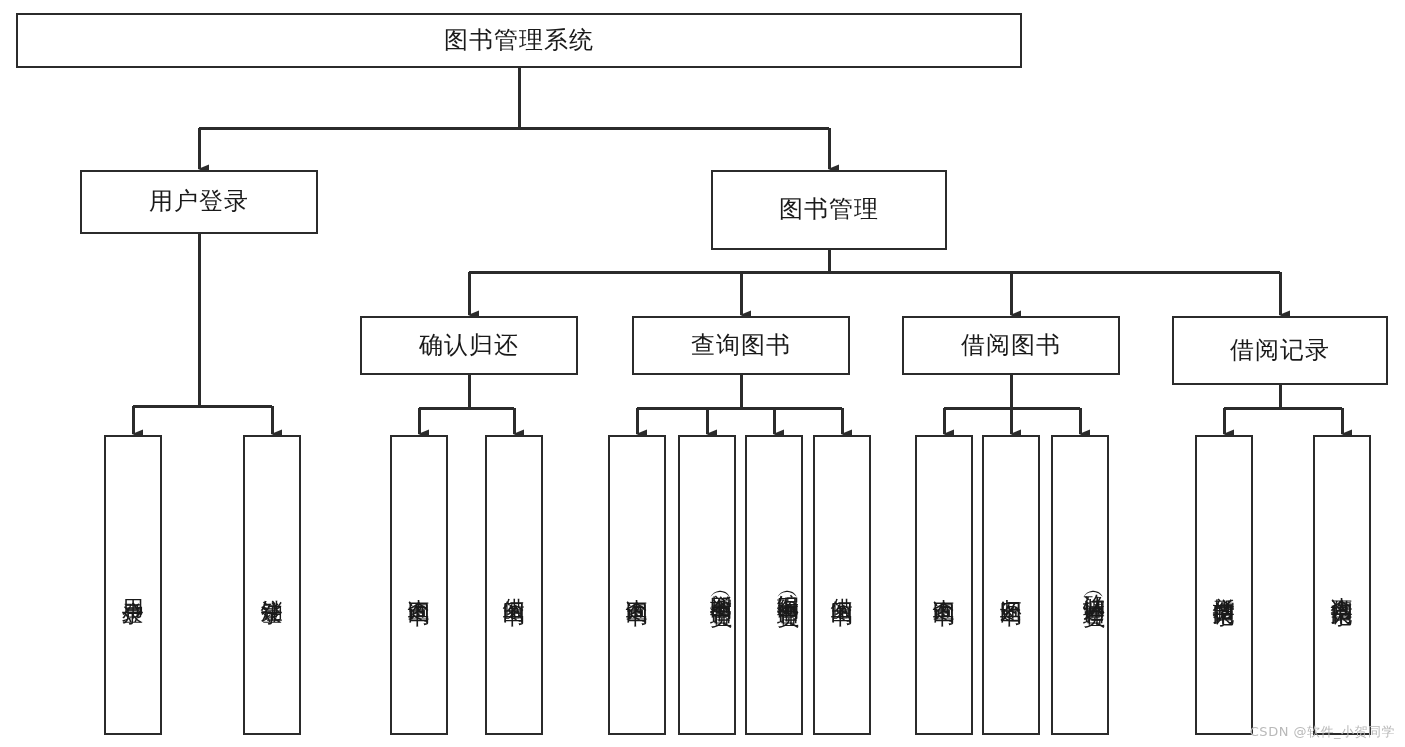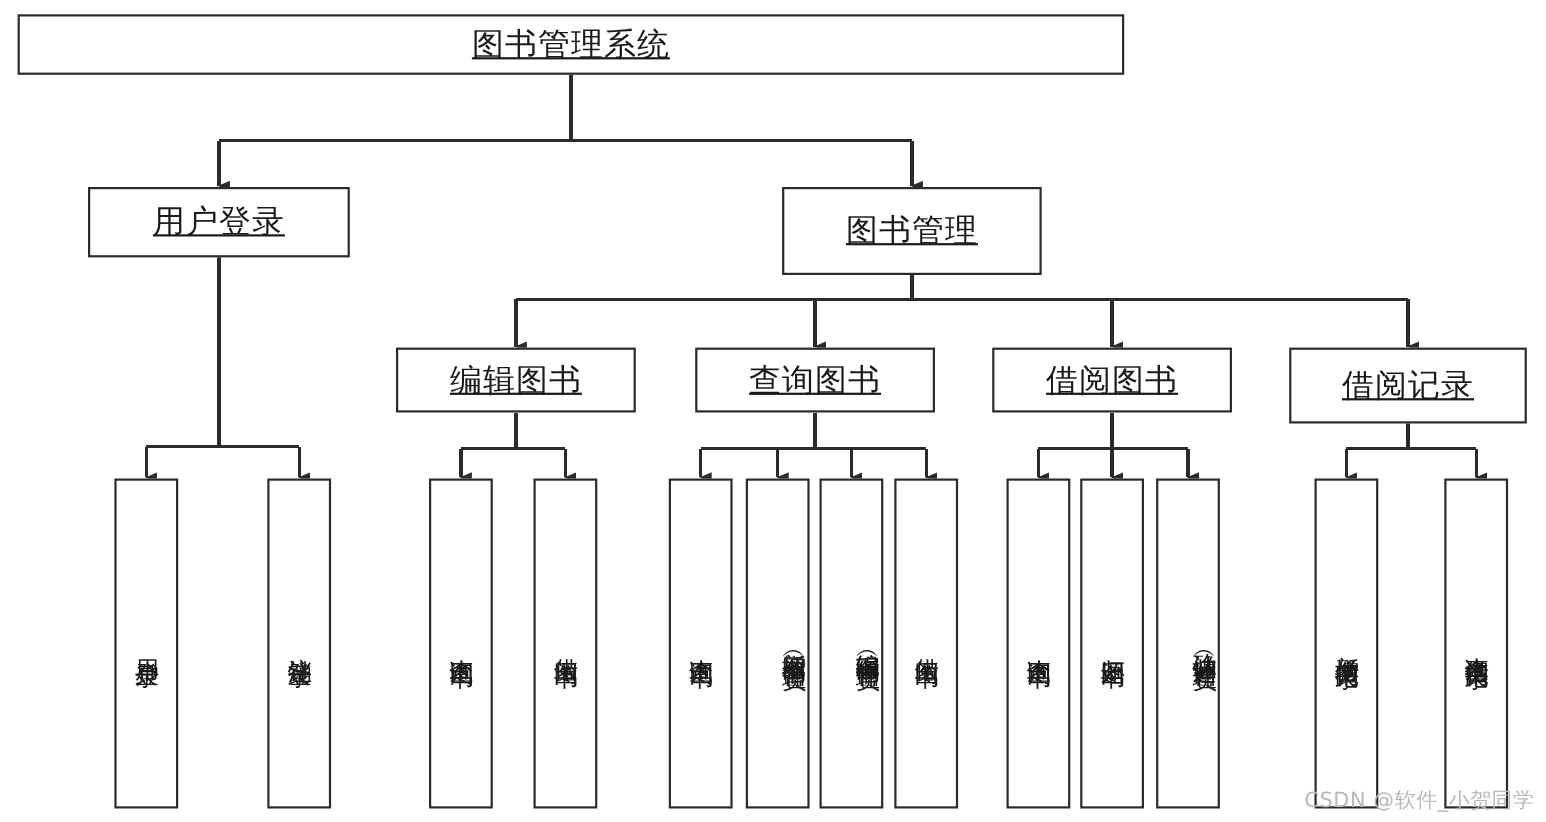--- a/index.html
+++ b/index.html
@@ -29,44 +29,43 @@
     position: absolute;
     box-sizing: border-box;
     border: 2.5px solid #2b2b2b;
     background: #ffffff;
     display: flex;
     align-items: center;
     justify-content: center;
     color: #1a1a1a;
   }
   .node.horiz {
-    font-size: 29px;
+    font-size: 24px;
     letter-spacing: 1px;
-    text-decoration: underline;
   }
   .node.vert {
     writing-mode: vertical-rl;
     text-orientation: upright;
     font-size: 22px;
     letter-spacing: 2px;
     padding: 6px 0;
   }
   .node.vert.toptext {
     align-items: flex-start;
   }
   .node-label {
     display: block;
     line-height: 1.15;
     white-space: nowrap;
   }
   #watermark {
     position: absolute;
     right: 10px;
     bottom: 6px;
-    font-size: 19px;
+    font-size: 13px;
     color: #b9b9b9;
     letter-spacing: 0.5px;
     white-space: nowrap;
   }
 </style>
 </head>
 <body>
 
 <div id="canvas">
   <svg id="edges" viewBox="0 0 1405 747">
@@ -116,21 +115,21 @@
       <div class="node horiz" style="left: 16px; top: 13px; width: 1006px; height: 55px;">
         <span class="node-label">图书管理系统</span>
       </div>
       <div class="node horiz" style="left: 80px; top: 170px; width: 238px; height: 64px;">
         <span class="node-label">用户登录</span>
       </div>
       <div class="node horiz" style="left: 711px; top: 170px; width: 236px; height: 80px;">
         <span class="node-label">图书管理</span>
       </div>
       <div class="node horiz" style="left: 360px; top: 316px; width: 218px; height: 59px;">
-        <span class="node-label">编辑图书</span>
+        <span class="node-label">确认归还</span>
       </div>
       <div class="node horiz" style="left: 632px; top: 316px; width: 218px; height: 59px;">
         <span class="node-label">查询图书</span>
       </div>
       <div class="node horiz" style="left: 902px; top: 316px; width: 218px; height: 59px;">
         <span class="node-label">借阅图书</span>
       </div>
       <div class="node horiz" style="left: 1172px; top: 316px; width: 216px; height: 69px;">
         <span class="node-label">借阅记录</span>
       </div>

